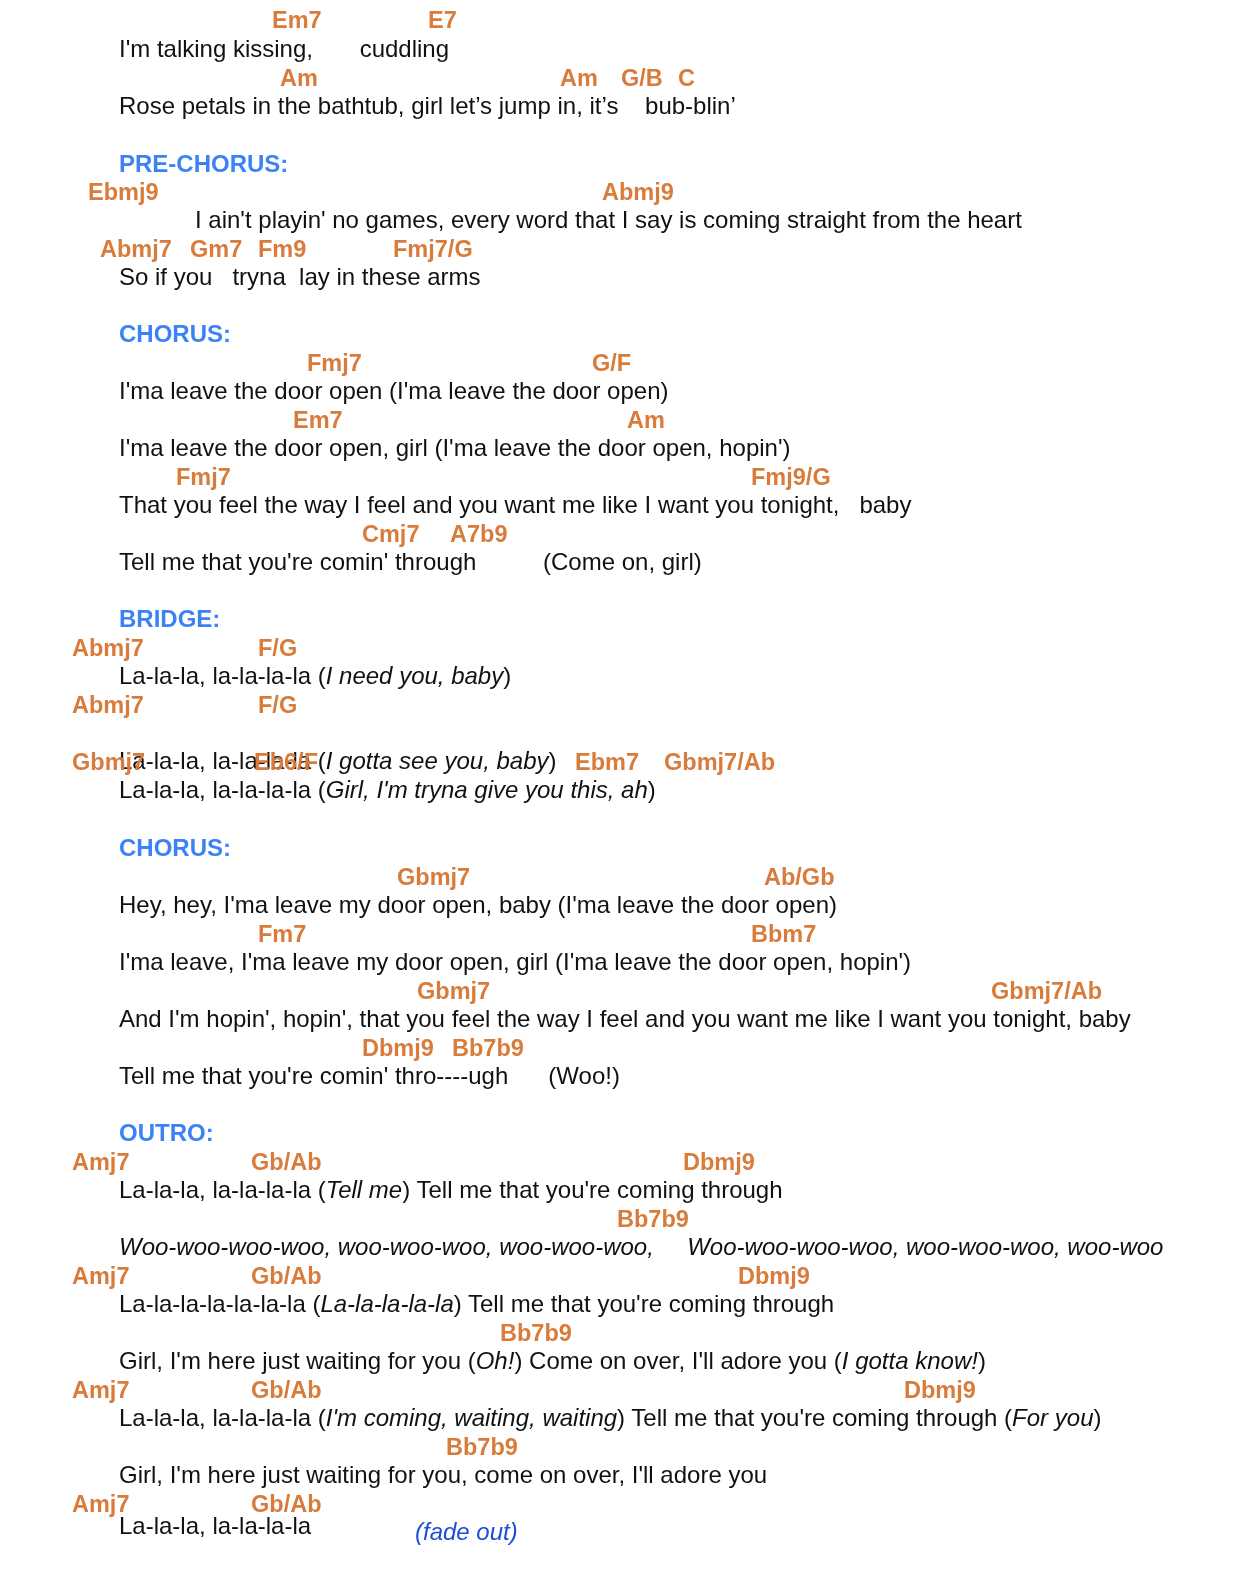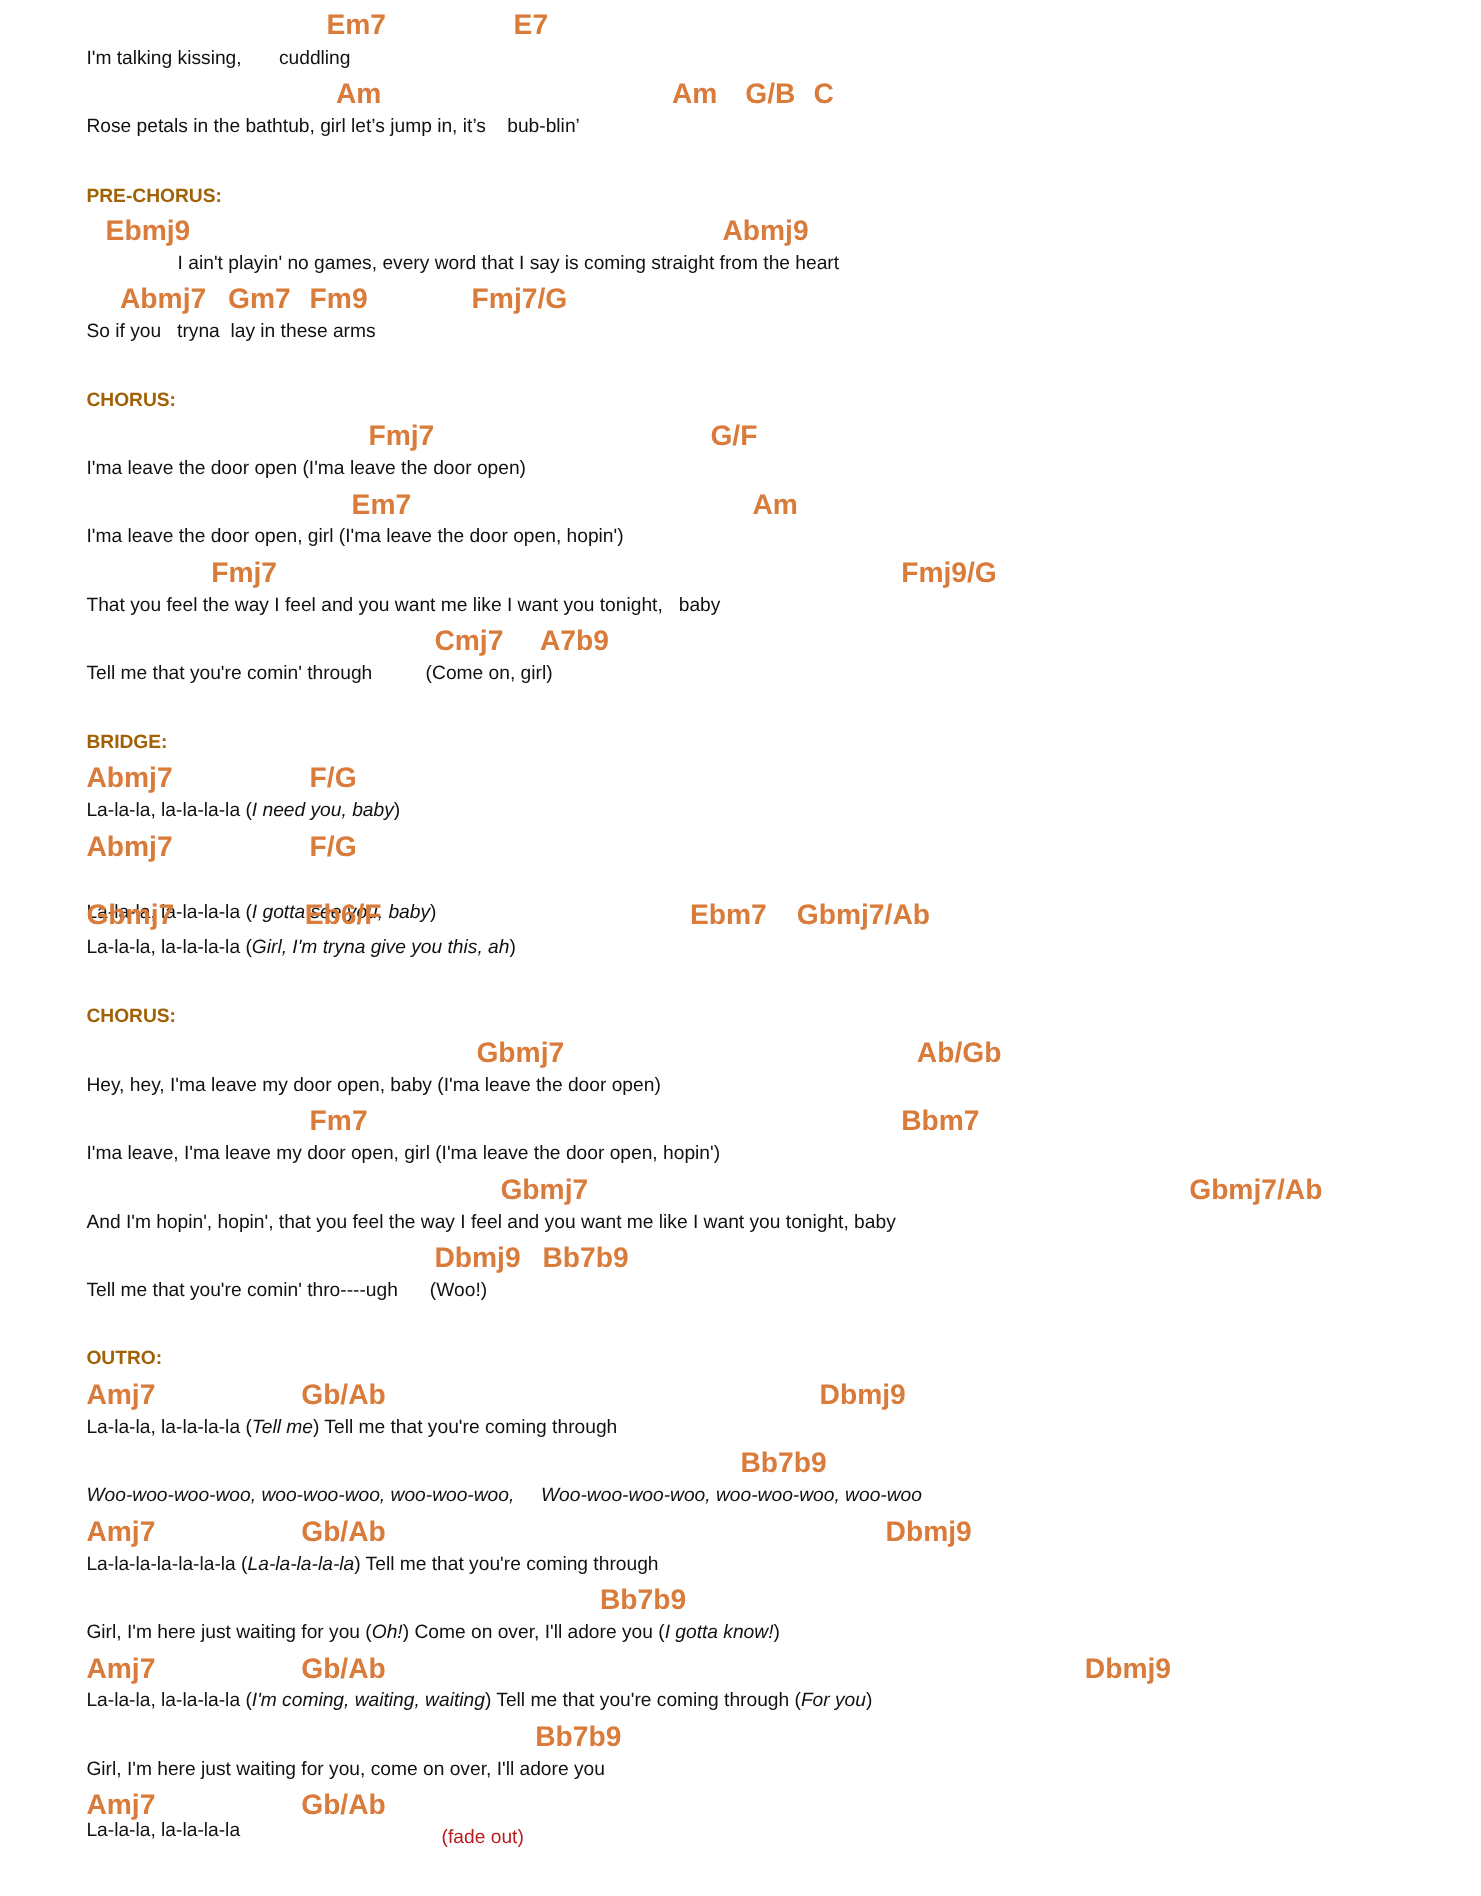--- a/index.html
+++ b/index.html
@@ -1,25 +1,25 @@
 <!DOCTYPE html>
 <html><head>
 <meta charset="utf-8">
 <style>
   html, body { margin: 0; padding: 0; background: #ffffff; }
   body { width: 1234px; height: 1580px; position: relative; overflow: hidden;
          font-family: "Liberation Sans", sans-serif; color: #000; }
-  .ln { position: absolute; white-space: pre; font-size: 16px; line-height: 28px; }
+  .ln { position: absolute; white-space: pre; font-size: 24px; line-height: 28px; margin-left: 47px; }
   .lyric { color: #111; }
-  .head { font-weight: bold; color: #a16207; }
+  .head { font-weight: bold; color: #3b82f6; }
   .chordrow { position: absolute; left: 0; height: 28px; width: 1234px; }
   .chord { position: absolute; white-space: pre; font-weight: bold; font-size: 23.5px;
            line-height: 28px; color: #D97B3A; }
   .it { font-style: italic; }
-  .fade { color: #b91c1c; }
+  .fade { color: #1d4ed8; font-style: italic; }
 </style>
 </head>
 <body>
 
 <div id="sheet">
     <div class="chordrow" style="top: 6px;">
       <span class="chord" style="left: 272px;">Em7</span>
       <span class="chord" style="left: 428px;">E7</span>
     </div>
     <div class="ln lyric" style="top: 35px; left: 72px;"><span>I'm talking kissing,       cuddling</span></div>

